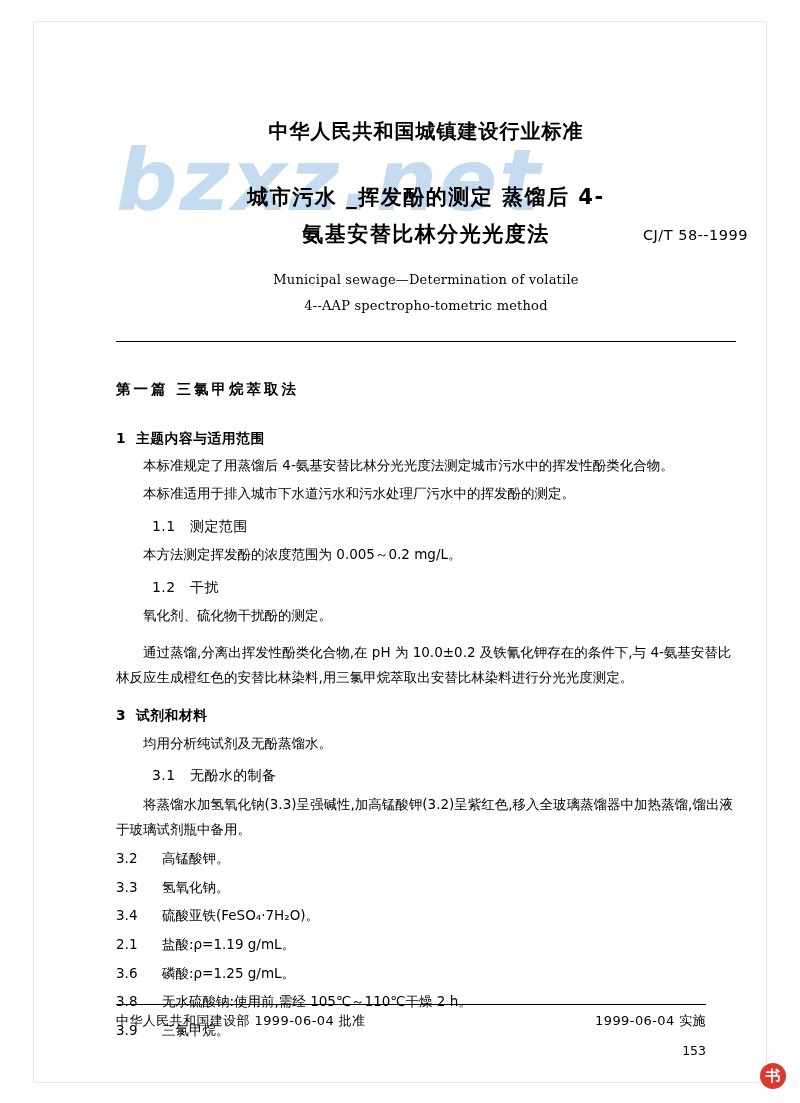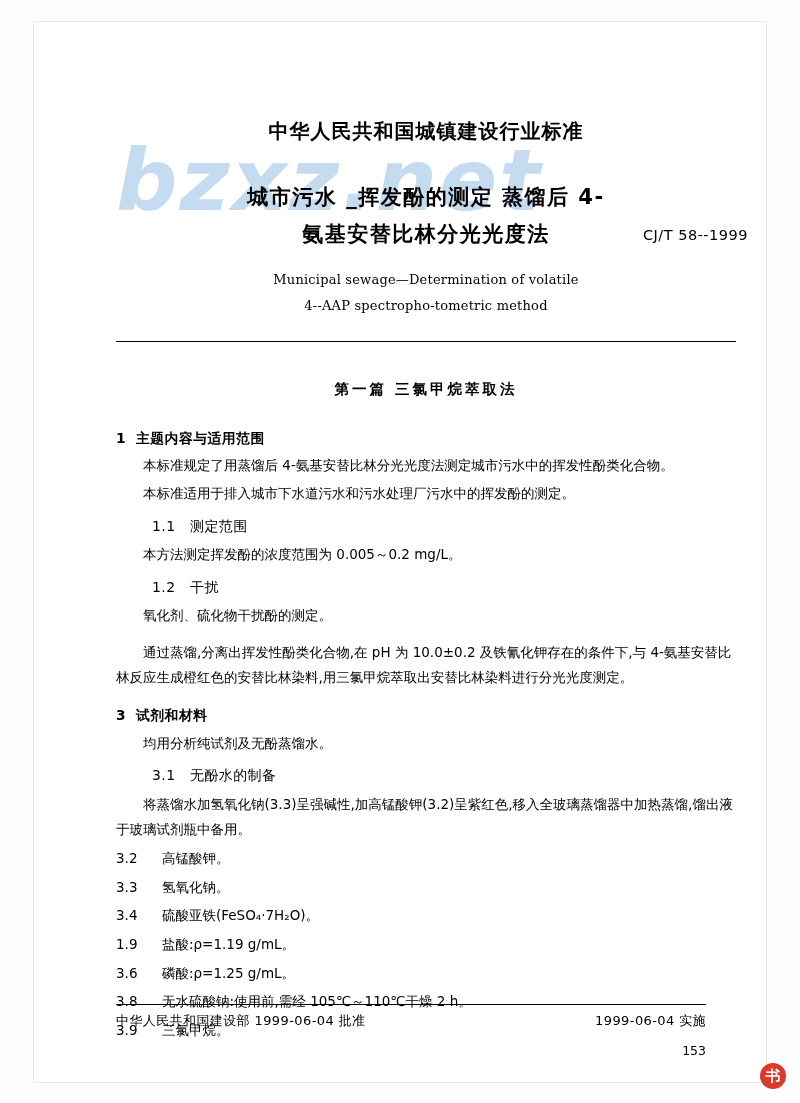--- a/index.html
+++ b/index.html
@@ -84,21 +84,20 @@
     margin-top: 14px;
     letter-spacing: 0.2px;
   }
   .rule {
     border: none;
     border-top: 1.6px solid #000;
     margin: 22px 0 0 0;
     width: 620px;
   }
   .part-title {
-    text-align: center;
     font-size: 14.5px;
     font-weight: bold;
     letter-spacing: 3px;
     margin-top: 38px;
     margin-bottom: 26px;
   }
   .body-text {
     font-size: 13.5px;
     line-height: 1.95;
   }
@@ -252,21 +251,21 @@
           </div>
           <div class="item">
             <span class="num">3.3</span>
               <span class="txt">氢氧化钠。</span>
           </div>
           <div class="item">
             <span class="num">3.4</span>
               <span class="txt">硫酸亚铁(FeSO₄·7H₂O)。</span>
           </div>
           <div class="item">
-            <span class="num">1.9</span>
+            <span class="num">2.1</span>
               <span class="txt">盐酸:ρ=1.19 g/mL。</span>
           </div>
           <div class="item">
             <span class="num">3.6</span>
               <span class="txt">磷酸:ρ=1.25 g/mL。</span>
           </div>
           <div class="item">
             <span class="num">3.8</span>
               <span class="txt">无水硫酸钠:使用前,需经 105℃～110℃干燥 2 h。</span>
           </div>

